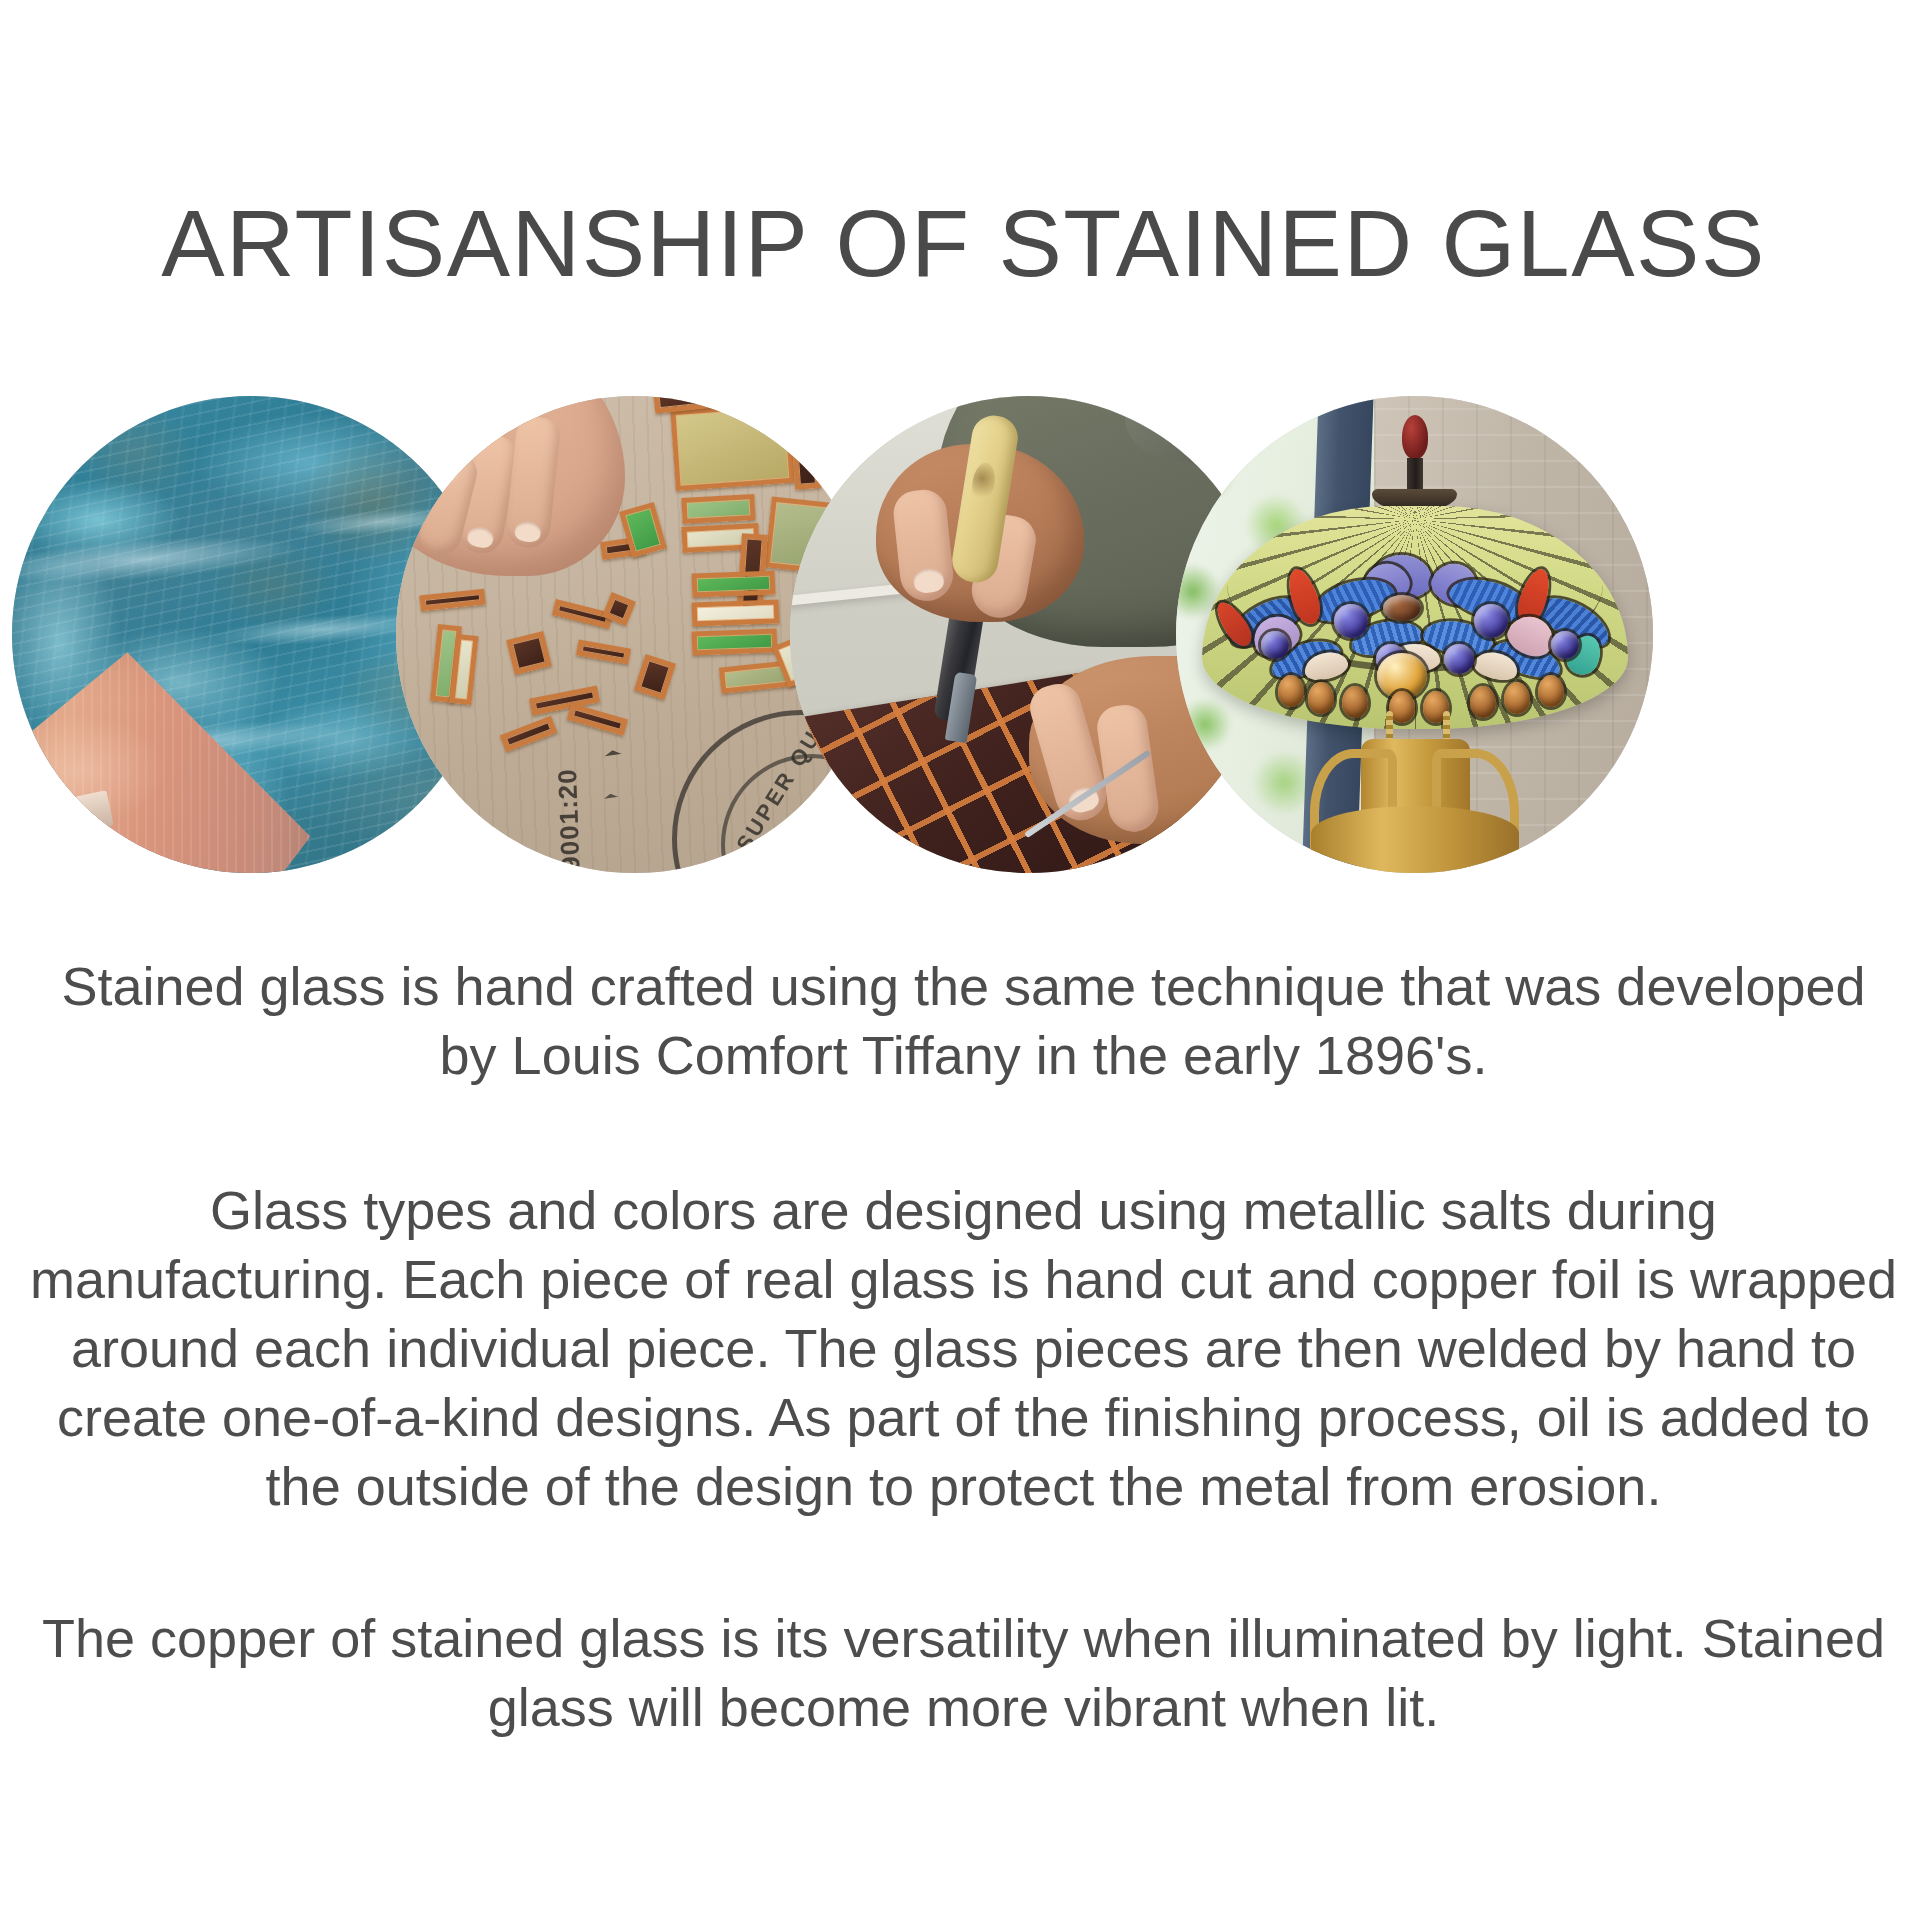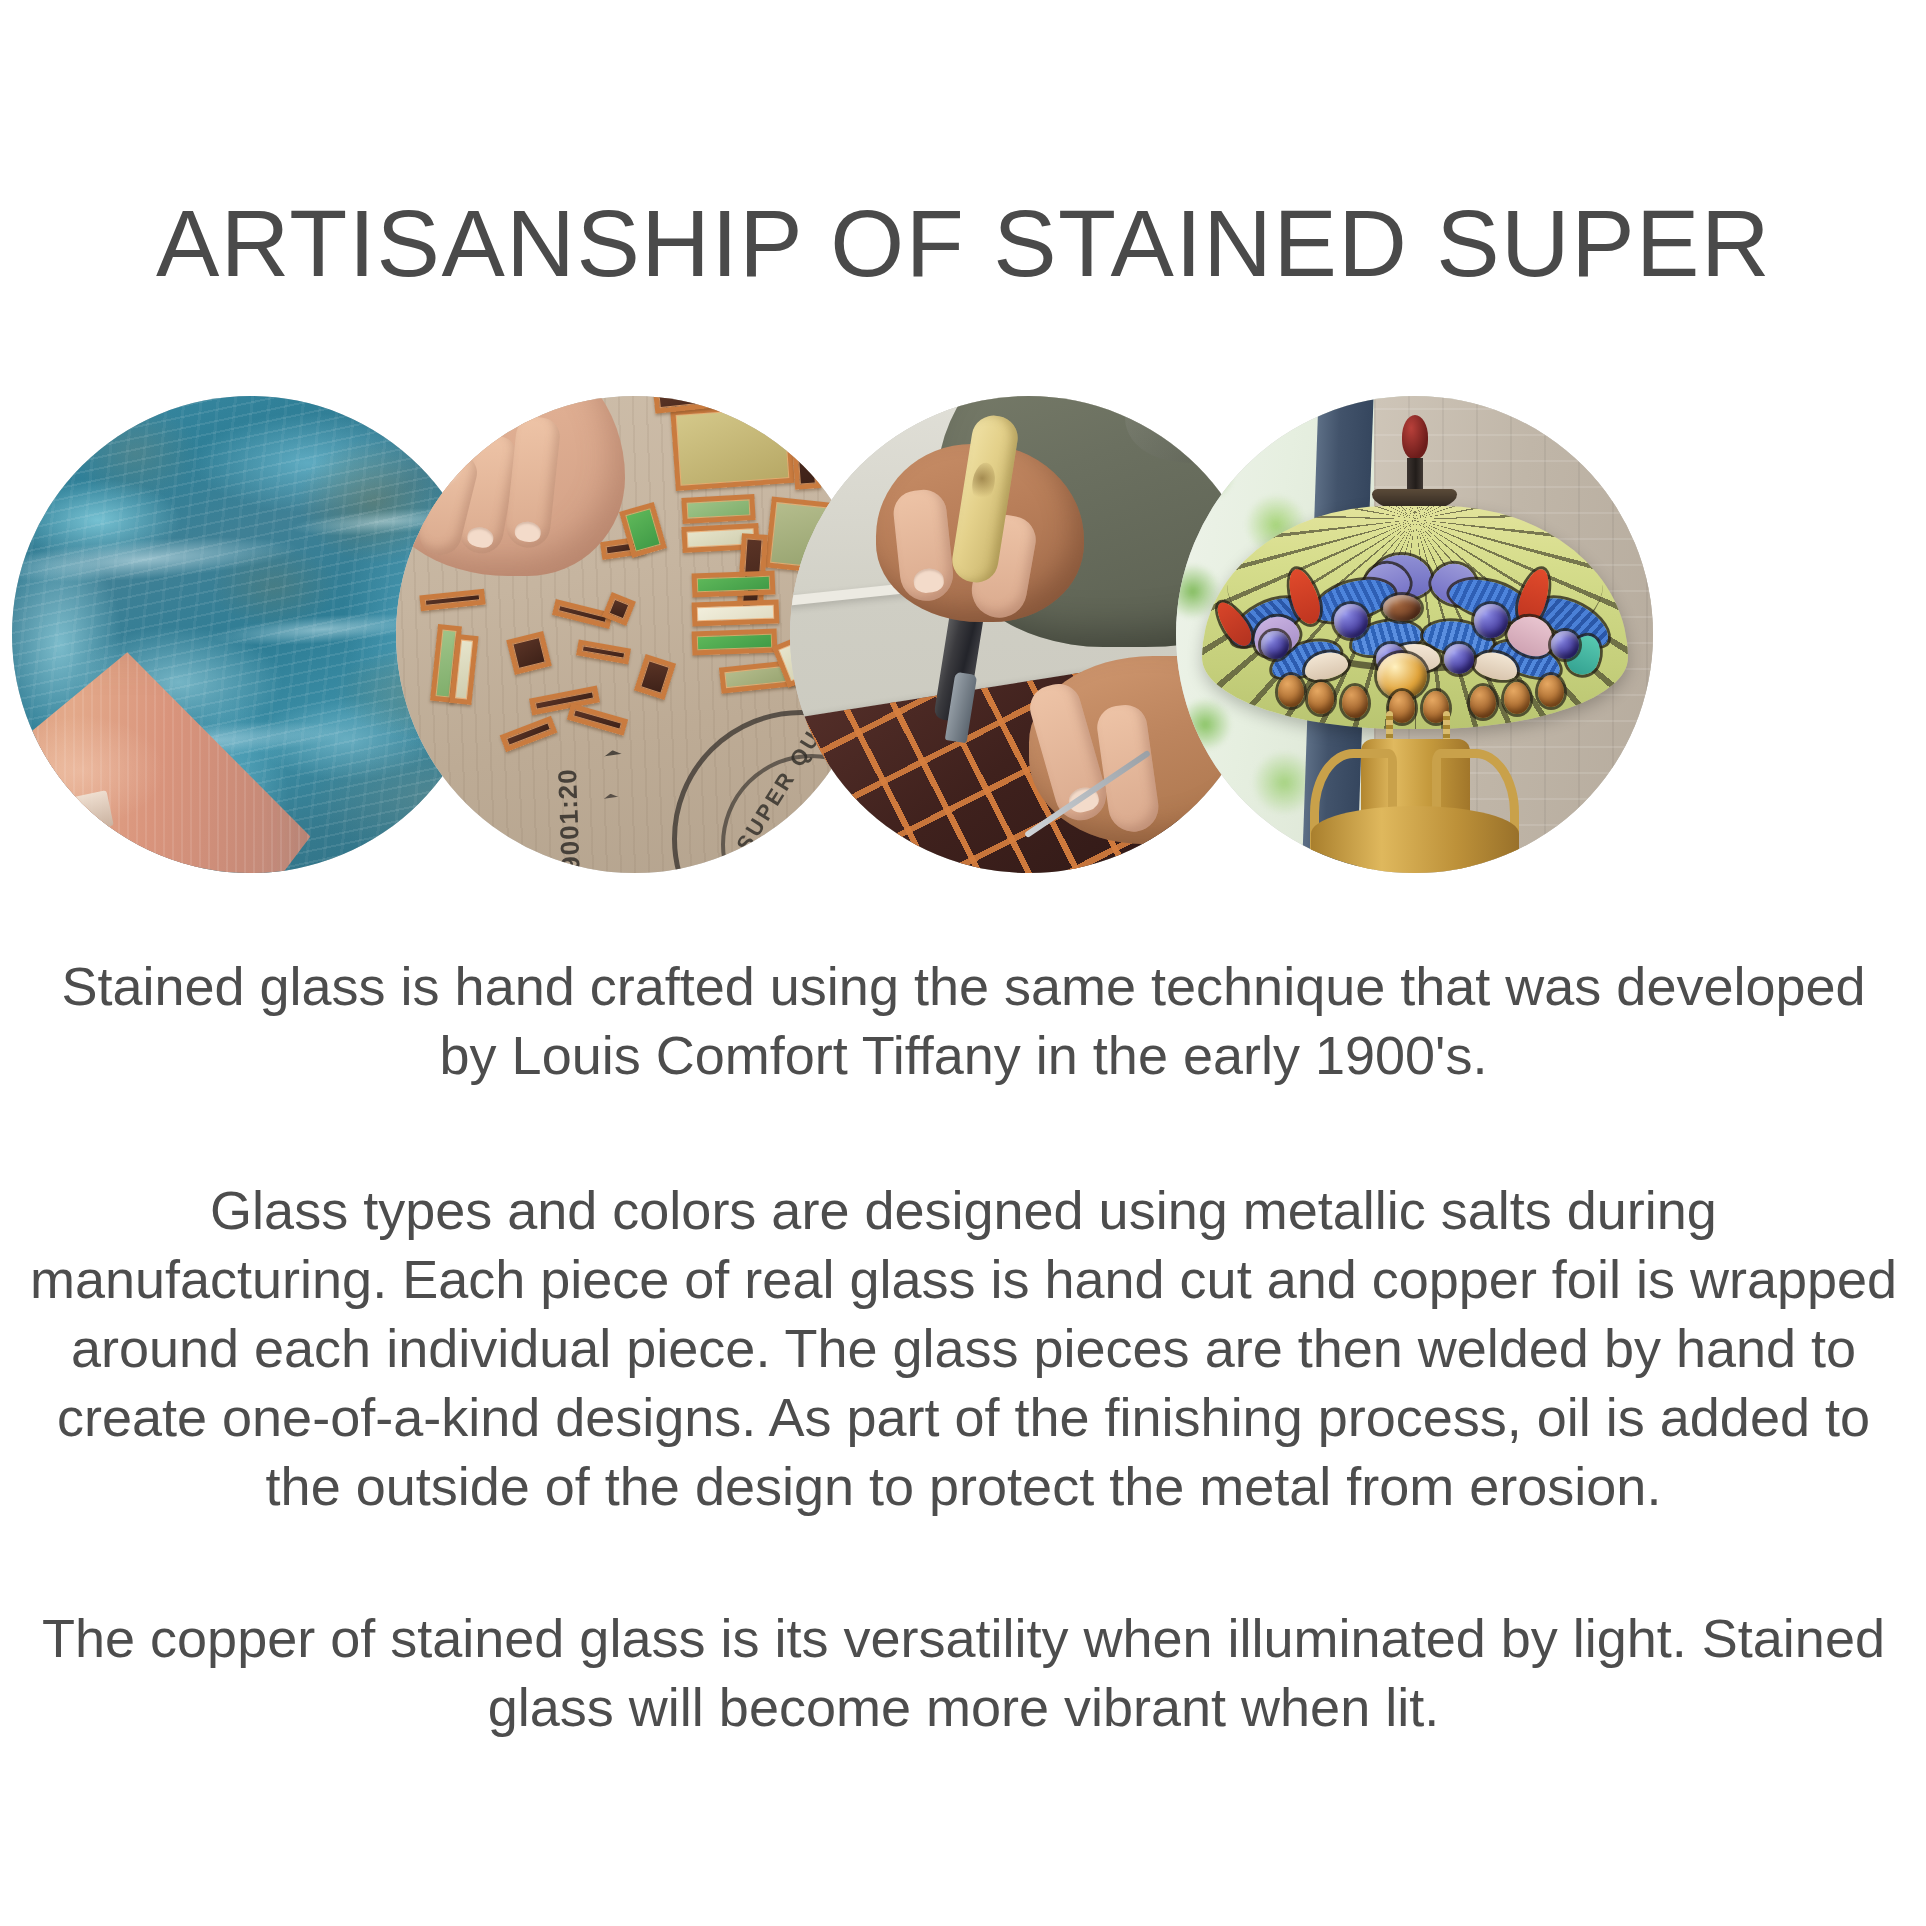--- a/index.html
+++ b/index.html
@@ -467,21 +467,21 @@
   }
   .p1 { top: 952px; }
   .p2 { top: 1176px; }
   .p3 { top: 1604px; }
 </style>
 </head>
 <body>
 
 <div class="page">
 
-  <div class="title">ARTISANSHIP OF STAINED SUPER</div>
+  <div class="title">ARTISANSHIP OF STAINED GLASS</div>
 
   <div class="circle-row">
 
     <div class="circle c1">
       <div class="layer glass-teal"></div>
       <div class="layer glass-olive"></div>
       <div class="layer glass-streaks"></div>
       <div class="layer glass-wisps"></div>
       <div class="peach-sheet-b"></div>
       <div class="peach-sheet-a"></div>
@@ -627,20 +627,20 @@
 
       <div class="pull-chain" style="left:44%;"></div>
       <div class="pull-chain" style="left:56%;"></div>
       <div class="lamp-base"></div>
       <div class="lamp-arm" style="left:28%;"></div>
       <div class="lamp-arm" style="right:28%;transform:scaleX(-1);"></div>
       <div class="lamp-foot"></div>
     </div>
   </div>
 
-  <div class="body-text p1">Stained glass is hand crafted using the same technique that was developed by Louis Comfort Tiffany in the early 1900's.</div>
+  <div class="body-text p1">Stained glass is hand crafted using the same technique that was developed by Louis Comfort Tiffany in the early 1896's.</div>
 
   <div class="body-text p2">Glass types and colors are designed using metallic salts during manufacturing. Each piece of real glass is hand cut and copper foil is wrapped around each individual piece. The glass pieces are then welded by hand to create one-of-a-kind designs. As part of the finishing process, oil is added to the outside of the design to protect the metal from erosion.</div>
 
   <div class="body-text p3">The copper of stained glass is its versatility when illuminated by light. Stained glass will become more vibrant when lit.</div>
 
 </div>
 
 
 </body></html>

